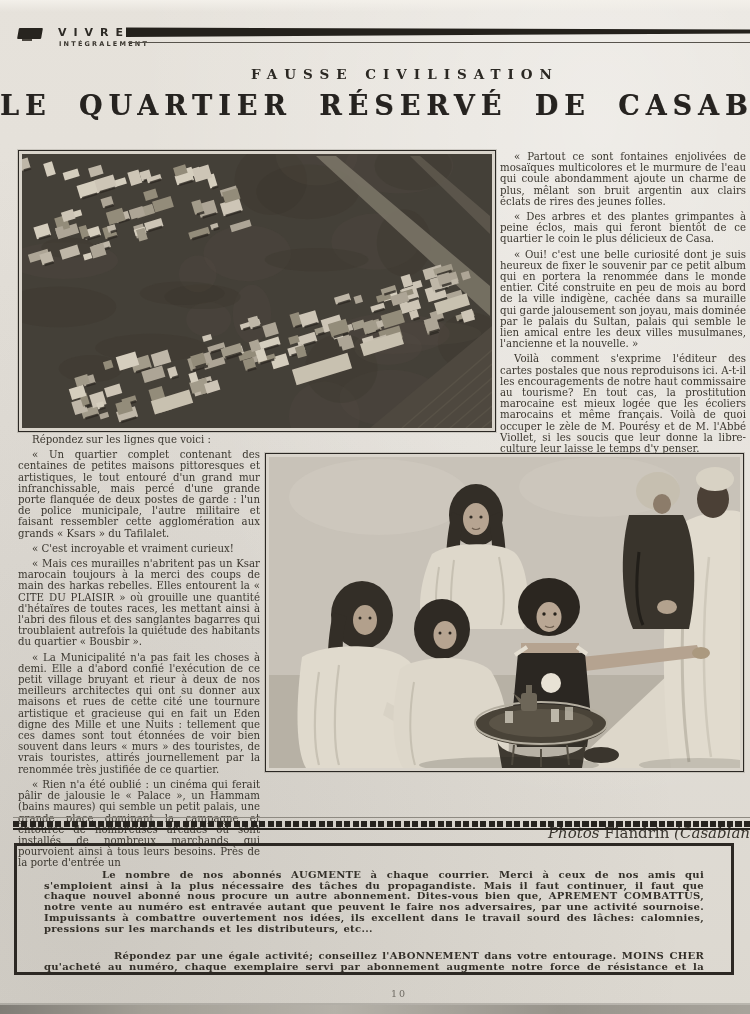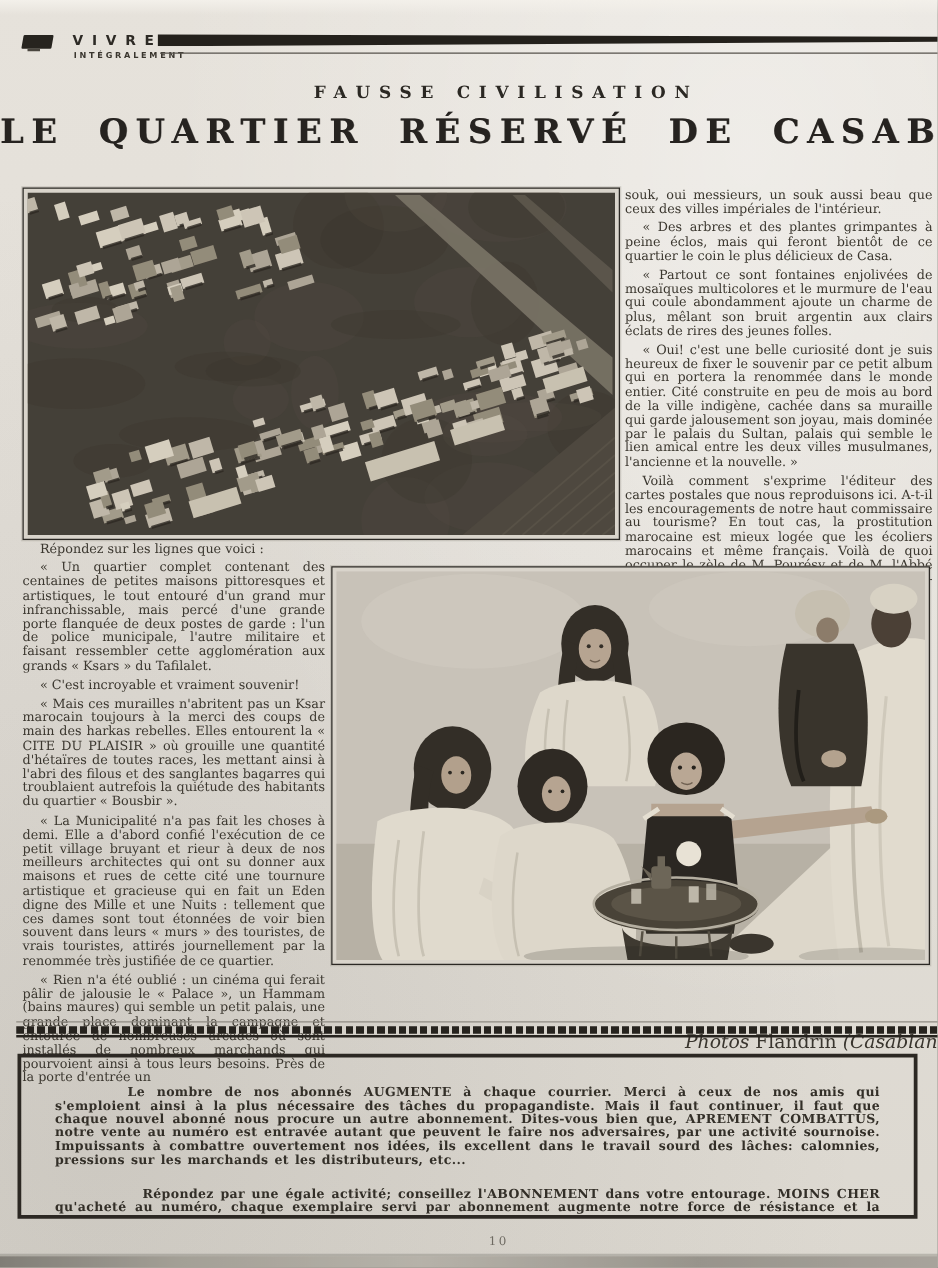--- a/index.html
+++ b/index.html
@@ -350,31 +350,30 @@
         <rect x="418.17141648207325" y="129.83524540800136" width="9.900383950583638" height="2.5" fill="#2e2a24" opacity="0.8" transform="rotate(-17 422.359156451188 125.28818161645904)"></rect>
         <rect x="271" y="207" width="58" height="16" fill="#d3ccba" transform="rotate(-17 300 215)"></rect>
         <rect x="339" y="183.5" width="42" height="13" fill="#d3ccba" transform="rotate(-17 360 190)"></rect>
         <rect x="130" y="241" width="40" height="14" fill="#d3ccba" transform="rotate(-17 150 248)"></rect>
         <rect x="413" y="144" width="34" height="12" fill="#d3ccba" transform="rotate(-17 430 150)"></rect>
         <rect x="0" y="0" width="470" height="274" fill="#1c1914" opacity="0.06"></rect>
       </svg>
   </div>
 
   <div class="col col-right">
-    <p class="cont">souk, oui messieurs, un souk aussi beau que ceux des villes impériales de l'intérieur.</p>
+    <p>« Partout ce sont fontaines enjolivées de mosaïques multicolores et le murmure de l'eau qui coule abondamment ajoute un charme de plus, mêlant son bruit argentin aux clairs éclats de rires des jeunes folles.</p>
     <p>« Des arbres et des plantes grimpantes à peine éclos, mais qui feront bientôt de ce quartier le coin le plus délicieux de Casa.</p>
-    <p>« Partout ce sont fontaines enjolivées de mosaïques multicolores et le murmure de l'eau qui coule abondamment ajoute un charme de plus, mêlant son bruit argentin aux clairs éclats de rires des jeunes folles.</p>
     <p>« Oui! c'est une belle curiosité dont je suis heureux de fixer le souvenir par ce petit album qui en portera la renommée dans le monde entier. Cité construite en peu de mois au bord de la ville indigène, cachée dans sa muraille qui garde jalousement son joyau, mais dominée par le palais du Sultan, palais qui semble le lien amical entre les deux villes musulmanes, l'ancienne et la nouvelle. »</p>
     <p>Voilà comment s'exprime l'éditeur des cartes postales que nous reproduisons ici. A-t-il les encouragements de notre haut commissaire au tourisme? En tout cas, la prostitution marocaine est mieux logée que les écoliers marocains et même français. Voilà de quoi occuper le zèle de M. Pourésy et de M. l'Abbé Viollet, si les soucis que leur donne la libre-culture leur laisse le temps d'y penser.</p>
   </div>
 
   <div class="col col-left">
     <p>Répondez sur les lignes que voici :</p>
     <p>« Un quartier complet contenant des centaines de petites maisons pittoresques et artistiques, le tout entouré d'un grand mur infranchissable, mais percé d'une grande porte flanquée de deux postes de garde : l'un de police municipale, l'autre militaire et faisant ressembler cette agglomération aux grands « Ksars » du Tafilalet.</p>
-    <p>« C'est incroyable et vraiment souvenir!</p>
+    <p>« C'est incroyable et vraiment curieux!</p>
     <p>« Mais ces murailles n'abritent pas un Ksar marocain toujours à la merci des coups de main des harkas rebelles. Elles entourent la « CITE DU PLAISIR » où grouille une quantité d'hétaïres de toutes races, les mettant ainsi à l'abri des filous et des sanglantes bagarres qui troublaient autrefois la quiétude des habitants du quartier « Bousbir ».</p>
     <p>« La Municipalité n'a pas fait les choses à demi. Elle a d'abord confié l'exécution de ce petit village bruyant et rieur à deux de nos meilleurs architectes qui ont su donner aux maisons et rues de cette cité une tournure artistique et gracieuse qui en fait un Eden digne des Mille et une Nuits : tellement que ces dames sont tout étonnées de voir bien souvent dans leurs « murs » des touristes, de vrais touristes, attirés journellement par la renommée très justifiée de ce quartier.</p>
     <p>« Rien n'a été oublié : un cinéma qui ferait pâlir de jalousie le « Palace », un Hammam (bains maures) qui semble un petit palais, une grande place dominant la campagne et entourée de nombreuses arcades où sont installés de nombreux marchands qui pourvoient ainsi à tous leurs besoins. Près de la porte d'entrée un</p>
   </div>
 
   <div class="photo-frame photo2" role="img" aria-label="Groupe de femmes autour d'un plateau à thé">
     <svg viewBox="0 0 471 311" preserveAspectRatio="none">
       <rect width="471" height="311" fill="#c8c2b8"></rect>
       <rect y="218" width="471" height="93" fill="#b7b1a5"></rect>
       <ellipse cx="110" cy="40" rx="90" ry="38" fill="#d2ccc2" opacity=".5"></ellipse>

